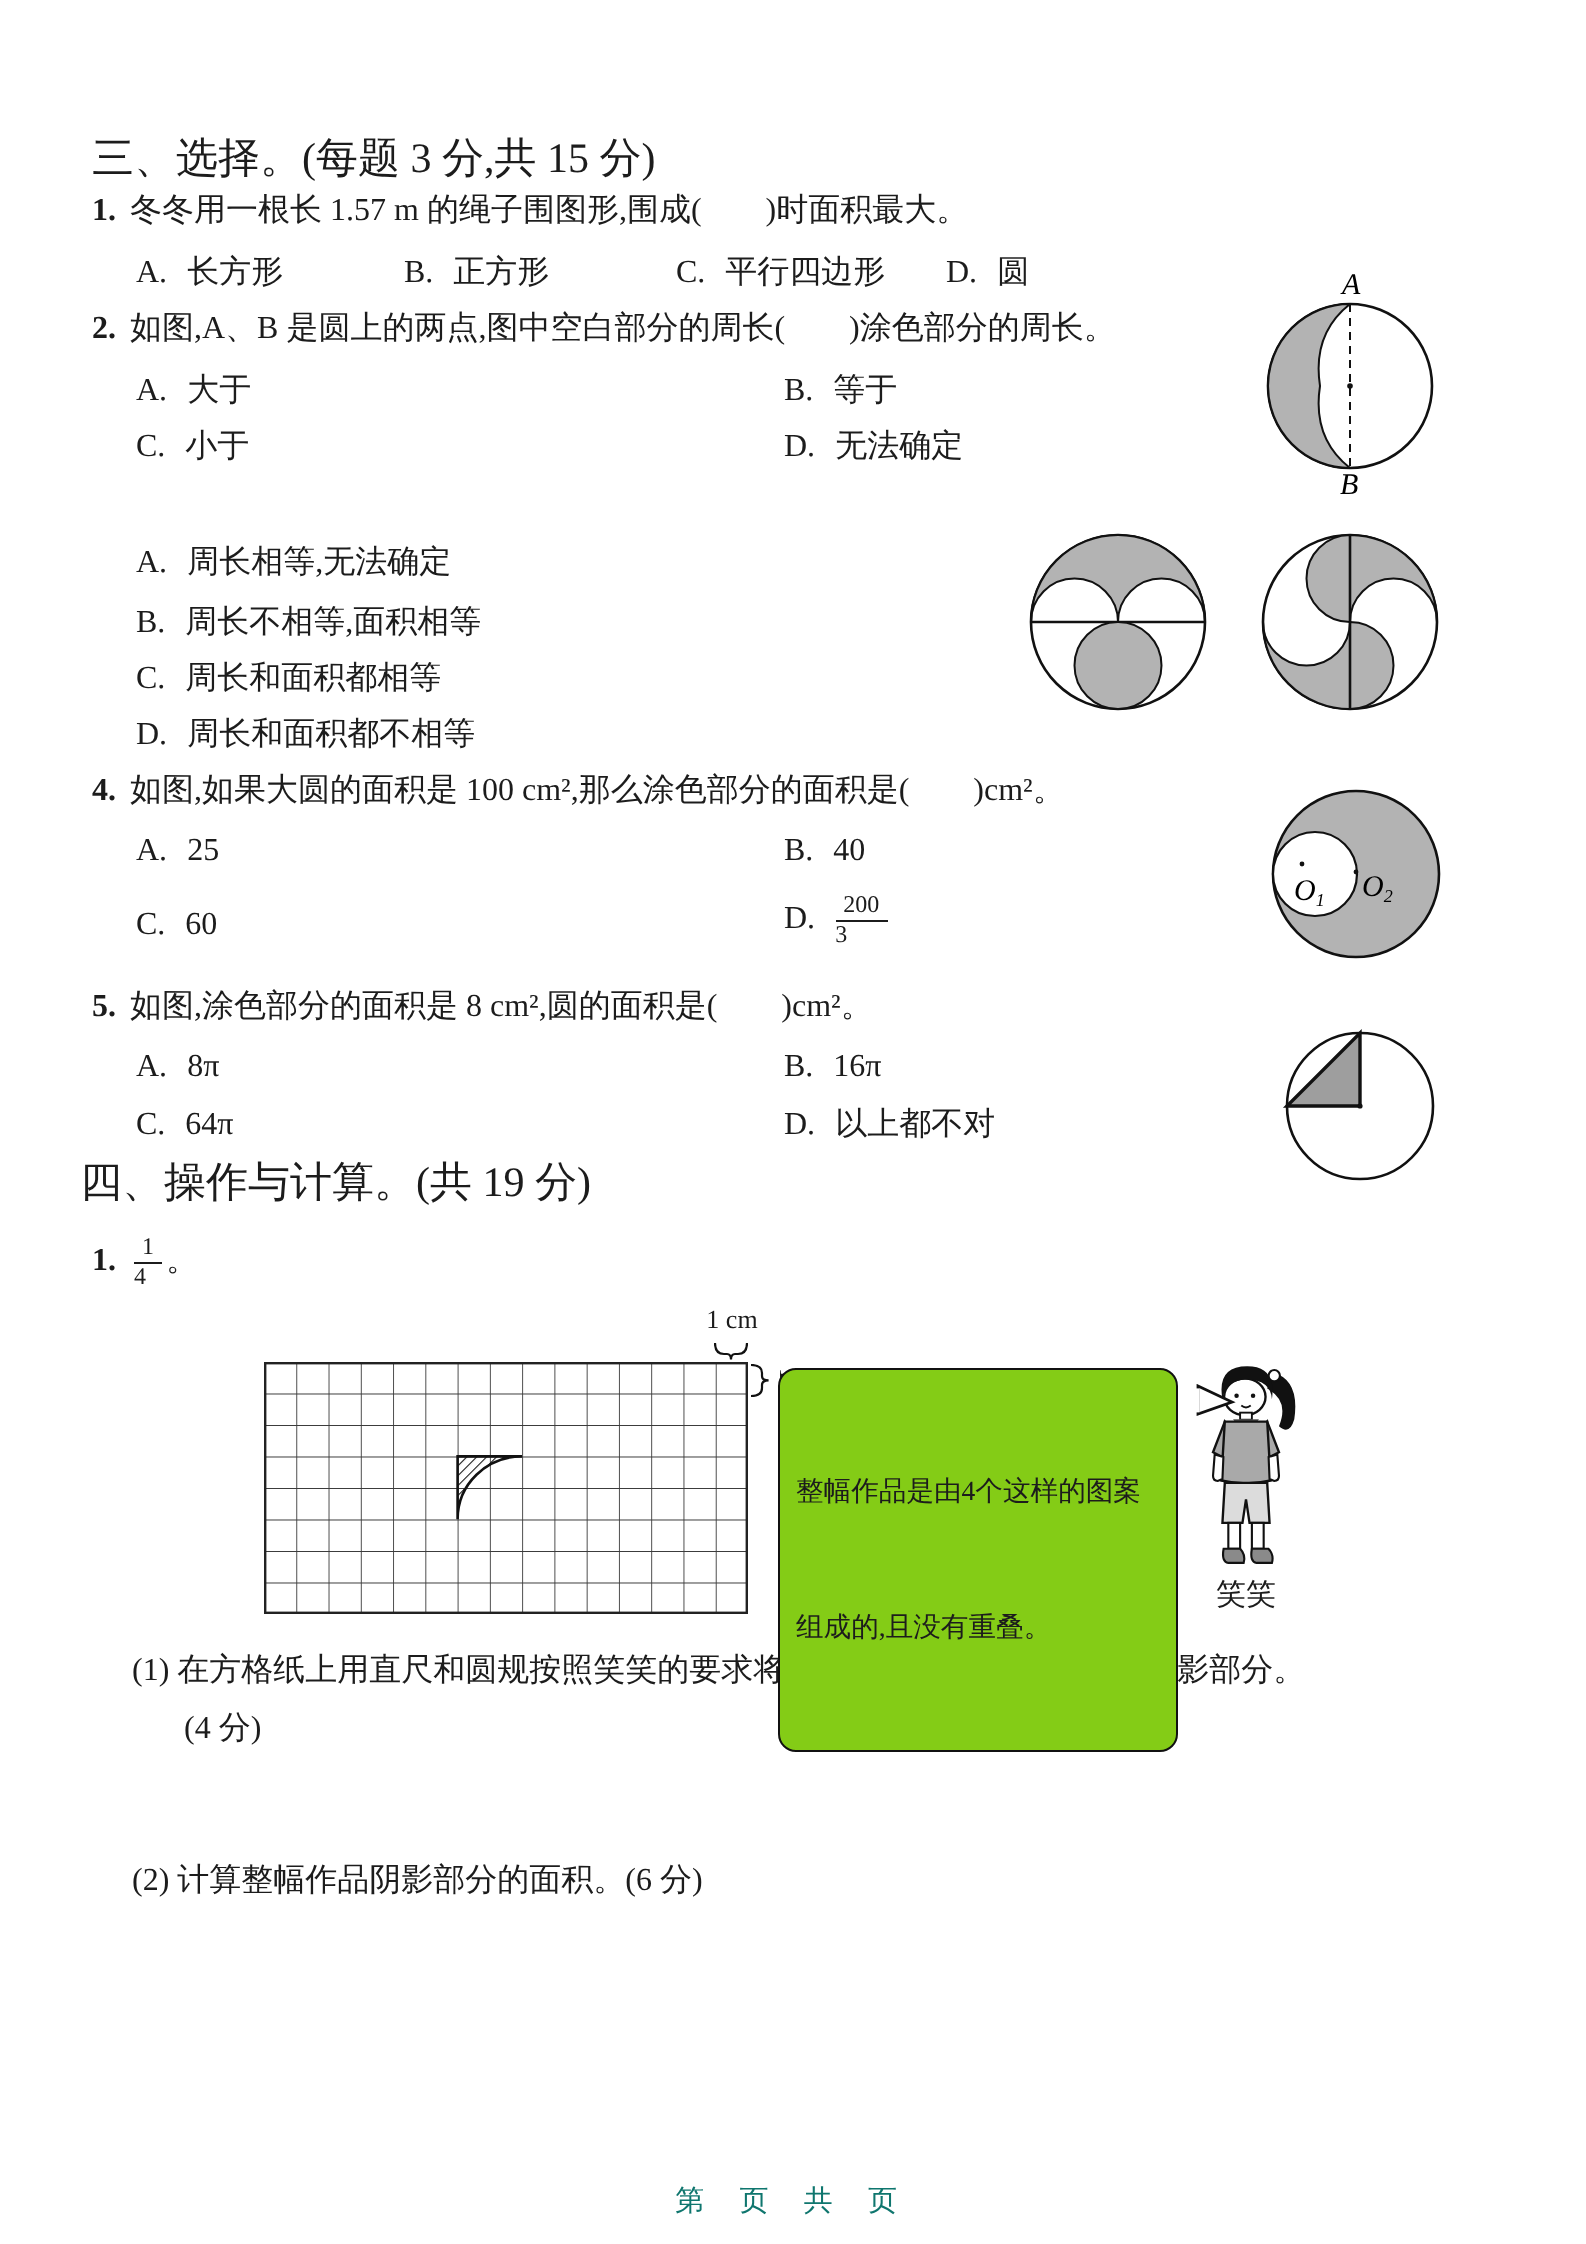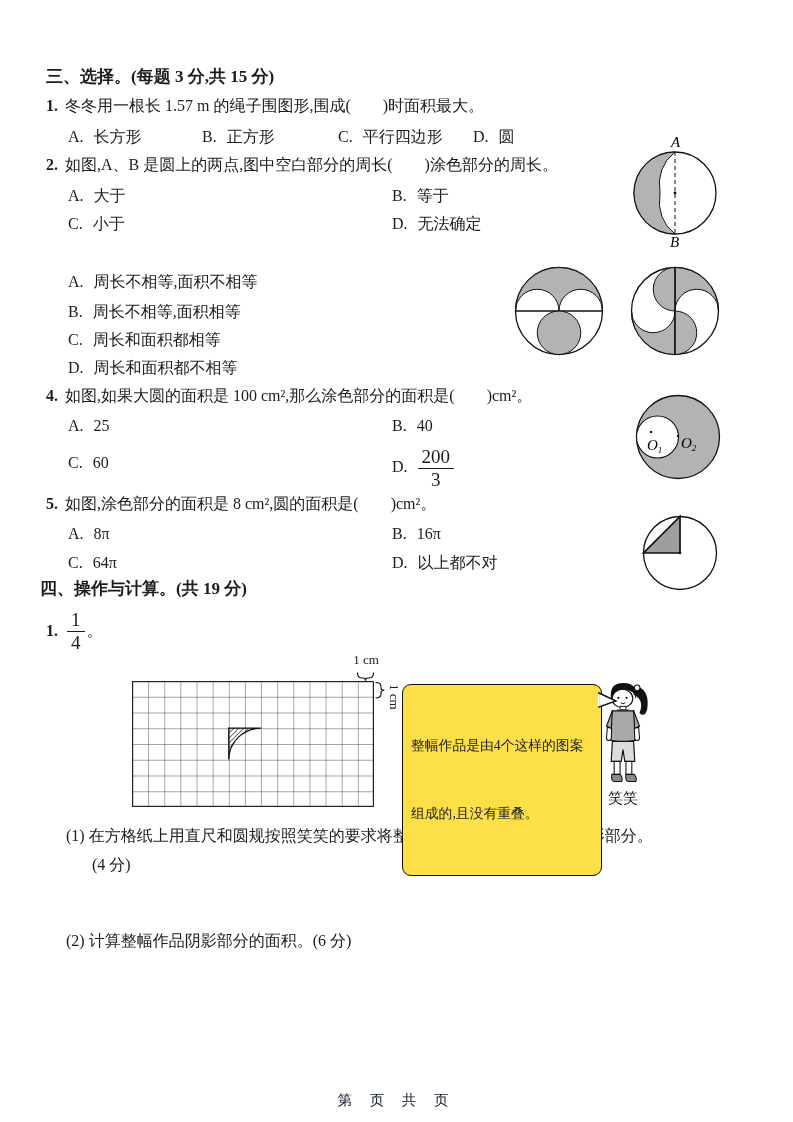--- a/index.html
+++ b/index.html
@@ -1,33 +1,33 @@
 <!DOCTYPE html>
 <html><head>
 <meta charset="utf-8">
 <style>
   html,body{margin:0;padding:0;background:#fff}
   .page{position:relative;width:793px;height:1122px;background:#ffffff;
         font-family:"Liberation Serif","DejaVu Serif",serif;color:#1c1c1c;overflow:hidden}
   .line{position:absolute;font-size:16px;line-height:1.3;white-space:pre}
-  .sect{font-weight:700;font-size:17px}
+  .sect{font-weight:400;font-size:21px}
   .qnum{font-weight:700;margin-right:7px}
   .opt .ol{margin-right:10px}
   .fig{position:absolute}
-  .frac{display:inline-block;vertical-align:middle;text-align:center;line-height:1.15;font-size:19px}
+  .frac{display:inline-block;vertical-align:middle;line-height:1.15;font-size:12px}
   .frac .fn{display:block;padding:0 4px;border-bottom:1.3px solid #1c1c1c}
   .frac .fd{display:block}
   .stemflex{display:flex;align-items:center;gap:2px}
-  .bubble{position:absolute;left:402px;top:684px;width:182px;background:#fde047;
+  .bubble{position:absolute;left:389px;top:684px;width:182px;background:#84cc16;
           border:1.6px solid #111;border-radius:9px;padding:4px 8px;
           font-size:13.8px;line-height:1.65;white-space:pre;z-index:3}
   .vtext{transform:rotate(90deg);transform-origin:0 0}
   .footer-site{position:absolute;left:0;right:0;top:1069px;text-align:center;color:#a3a3a3;
                font-size:15px;font-family:"Liberation Sans","DejaVu Sans",sans-serif}
-  .footer-page{position:absolute;left:0;right:0;top:1091px;text-align:center;color:#0f172a;
+  .footer-page{position:absolute;left:0;right:0;top:1091px;text-align:center;color:#0f766e;
                font-size:14.5px;letter-spacing:7px}
   svg text{font-family:"Liberation Serif","DejaVu Serif",serif}
 </style>
 </head>
 <body>
 
 <div class="page">
 
   <div class="line sect" style="left:46px;top:66px">三、选择。(每题 3 分,共 15 分)</div>
 
@@ -47,21 +47,21 @@
     <svg width="90" height="114" viewBox="0 0 90 114">
       <circle cx="45" cy="59" r="41" fill="#fff" stroke="#111" stroke-width="1.3"></circle>
       <path d="M45,18 A41,41 0 0 0 45,100 Q26,85 30,59 Q26,33 45,18 Z" fill="#b3b3b3" stroke="#111" stroke-width="1"></path>
       <line x1="45" y1="18" x2="45" y2="100" stroke="#111" stroke-width="1" stroke-dasharray="4,3"></line>
       <circle cx="45" cy="59" r="1.4" fill="#111"></circle>
       <text x="41" y="13" font-size="15" font-style="italic">A</text>
       <text x="40" y="113" font-size="15" font-style="italic">B</text>
     </svg>
   </div>
 
-  <div class="line opt" style="left:68px;top:272px"><span class="ol">A.</span><span>周长不相等,面积不相等</span></div>
+  <div class="line opt" style="left:68px;top:272px"><span class="ol">A.</span><span>周长相等,无法确定</span></div>
   <div class="line opt" style="left:68px;top:302px"><span class="ol">B.</span><span>周长不相等,面积相等</span></div>
   <div class="line opt" style="left:68px;top:330px"><span class="ol">C.</span><span>周长和面积都相等</span></div>
   <div class="line opt" style="left:68px;top:358px"><span class="ol">D.</span><span>周长和面积都不相等</span></div>
 
   <div class="fig" style="left:513px;top:265px">
     <svg width="92" height="92" viewBox="0 0 92 92">
       <circle cx="46" cy="46" r="43.5" fill="#fff" stroke="#111" stroke-width="1.3"></circle>
       <path d="M2.5,46 A43.5,43.5 0 0 1 89.5,46 A21.75,21.75 0 0 0 46,46 A21.75,21.75 0 0 0 2.5,46 Z" fill="#b3b3b3" stroke="#111" stroke-width="1"></path>
       <line x1="2.5" y1="46" x2="89.5" y2="46" stroke="#111" stroke-width="1.3"></line>
       <circle cx="46" cy="67.75" r="21.75" fill="#b3b3b3" stroke="#111" stroke-width="1"></circle>

